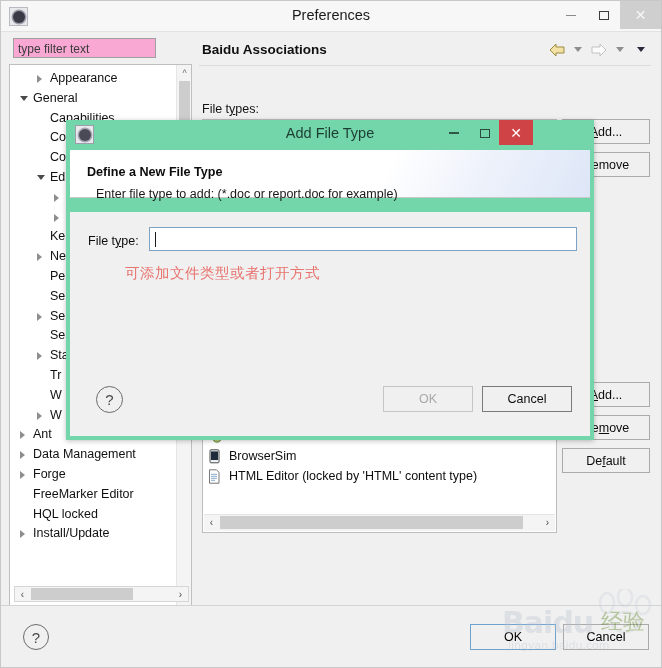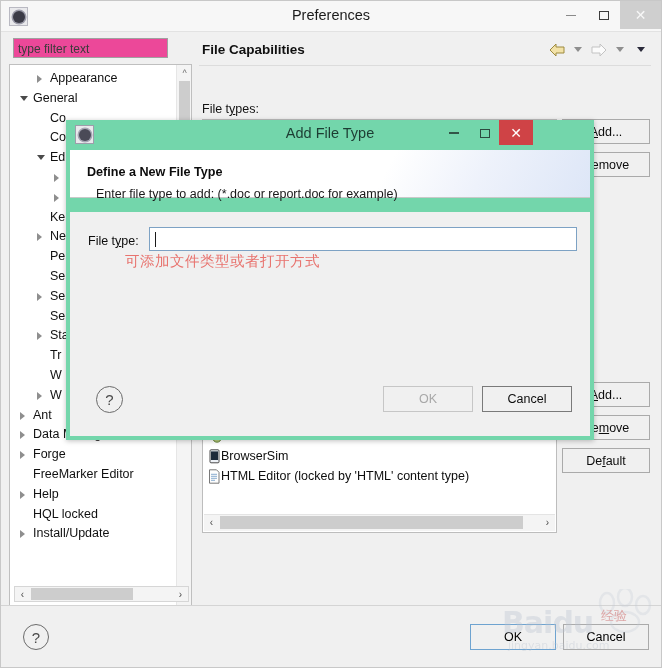--- a/index.html
+++ b/index.html
@@ -59,22 +59,22 @@
   .glyph-max { display:block; width:10px; height:9px; border:1.5px solid #3c3c3c; box-sizing:border-box; }
   .glyph-x { font-size: 14px; line-height: 1; color: #f7f7f7; }
 
   
   .leftpanel {
     position: absolute; left: 8px; top: 33px;
     width: 183px; height: 572px;
   }
   .filterbox {
     position: absolute; left: 4px; top: 4px;
-    width: 155px; height: 20px;
-    background: #ec4899;
+    width: 143px; height: 20px;
+    background: #f9a8d4;
     border: 1px solid #a0a0a0;
     box-sizing: border-box;
     font-size: 12px; color: #3b3b3b;
     padding: 2px 4px;
     line-height: 16px;
   }
   .tree {
     position: absolute; left: 0px; top: 30px;
     width: 183px; height: 543px;
     background: #ffffff;
@@ -194,21 +194,21 @@
     position: absolute;
     background: #ffffff;
     border: 1px solid #bdbdbd;
     box-sizing: border-box;
   }
   .ft-list { left: 5px; top: 85px; width: 355px; height: 245px; }
   .ed-list { left: 5px; top: 347px; width: 355px; height: 152px; }
   .ed-row {
     position: relative; height: 20.5px; line-height: 20.5px;
     font-size: 12.5px; color: #0d0d0d;
-    padding-left: 18px;
+    padding-left: 26px;
     white-space: nowrap;
   }
   .ed-row.sel { background: #f4f4f4; border-top: 1px solid #e4e4e4; border-bottom: 1px solid #e4e4e4; }
   .ed-ico {
     position: absolute; left: 4px; top: 3px;
     width: 15px; height: 15px;
   }
   .ed-hscroll {
     position: absolute; left: 1px; bottom: 1px; width: 351px; height: 16px;
     background: #f4f4f4; border-top: 1px solid #e4e4e4;
@@ -347,21 +347,21 @@
     background: #ffffff;
     border: 1px solid #7da2c4;
     box-sizing: border-box;
   }
   .ft-caret {
     position: absolute; left: 5px; top: 4px;
     width: 1px; height: 15px;
     background: #1a1a1a;
   }
   .cn-note {
-    position: absolute; left: 55px; top: 40px;
+    position: absolute; left: 55px; top: 52px;
     font-size: 14.5px;
     color: #e8736e;
     font-family: "DejaVu Sans", "Liberation Sans", sans-serif;
     letter-spacing: 0.5px;
   }
   .dlg-footer {
     position: absolute; left: 4px; top: 278px;
     width: 520px; height: 38px;
     background: #f0f0f0;
   }
@@ -404,22 +404,22 @@
   }
   .wm-text {
     position: absolute; left: 4px; top: 12px;
     font-size: 30px; font-weight: bold;
     color: #b9c2cf;
     font-family: "DejaVu Sans", sans-serif;
     letter-spacing: -1px;
   }
   .wm-cn {
     position: absolute; left: 103px; top: 14px;
-    font-size: 13px;
-    color: #b91c1c;
+    font-size: 22px;
+    color: #4d7c0f;
     font-family: "DejaVu Sans", sans-serif;
   }
   .wm-url {
     position: absolute; left: 10px; top: 46px;
     font-size: 11px;
     color: #bcc4d0;
     font-family: "DejaVu Sans", sans-serif;
   }
   .wm-paw { position: absolute; left: 96px; top: -4px; opacity: .8; }
 </style>
@@ -451,20 +451,23 @@
       <div id="tree-nodes" style="position:absolute;left:0;top:4px;width:168px;">
           <div class="tnode">
             <span class="arrow collapsed" style="left: 27px;"></span>
             <span class="lbl" style="left: 40px;">Appearance</span>
           </div>
           <div class="tnode">
             <span class="arrow expanded" style="left: 10px;"></span>
             <span class="lbl" style="left: 23px;">General</span>
           </div>
           <div class="tnode">
+            <span class="lbl" style="left: 40px;">Capabilities</span>
+          </div>
+          <div class="tnode">
             <span class="lbl" style="left: 40px;">Co</span>
           </div>
           <div class="tnode">
             <span class="lbl" style="left: 40px;">Co</span>
           </div>
           <div class="tnode">
             <span class="arrow expanded" style="left: 27px;"></span>
             <span class="lbl" style="left: 40px;">Ed</span>
           </div>
           <div class="tnode">
@@ -516,24 +519,20 @@
           <div class="tnode">
             <span class="arrow collapsed" style="left: 10px;"></span>
             <span class="lbl" style="left: 23px;">Data Management</span>
           </div>
           <div class="tnode">
             <span class="arrow collapsed" style="left: 10px;"></span>
             <span class="lbl" style="left: 23px;">Forge</span>
           </div>
           <div class="tnode">
             <span class="lbl" style="left: 23px;">FreeMarker Editor</span>
-          </div>
-          <div class="tnode">
-            <span class="arrow collapsed" style="left: 10px;"></span>
-            <span class="lbl" style="left: 23px;">Help</span>
           </div>
           <div class="tnode">
             <span class="lbl" style="left: 23px;">HQL locked</span>
           </div>
           <div class="tnode">
             <span class="arrow collapsed" style="left: 10px;"></span>
             <span class="lbl" style="left: 23px;">Install/Update</span>
           </div>
         </div>
 
@@ -545,21 +544,21 @@
 
       <div class="thscroll">
         <div class="sb-h left">‹</div>
         <div class="thumb-h"></div>
         <div class="sb-h right">›</div>
       </div>
     </div>
   </div>
 
   <div class="rightpanel">
-    <div class="page-title">File Capabilities</div>
+    <div class="page-title">Baidu Associations</div>
 
     <div class="navicons">
       <span class="arrow-back item">
         <svg width="17" height="14" viewBox="0 0 17 14">
           <path d="M7 1 L1 7 L7 13 L7 10 L15 10 L15 4 L7 4 Z" fill="#f2e2a8" stroke="#9d8a3f" stroke-width="1"></path>
         </svg>
       </span>
       <span class="caret-dn"></span>
       <span class="arrow-fwd item">
         <svg width="17" height="14" viewBox="0 0 17 14">

